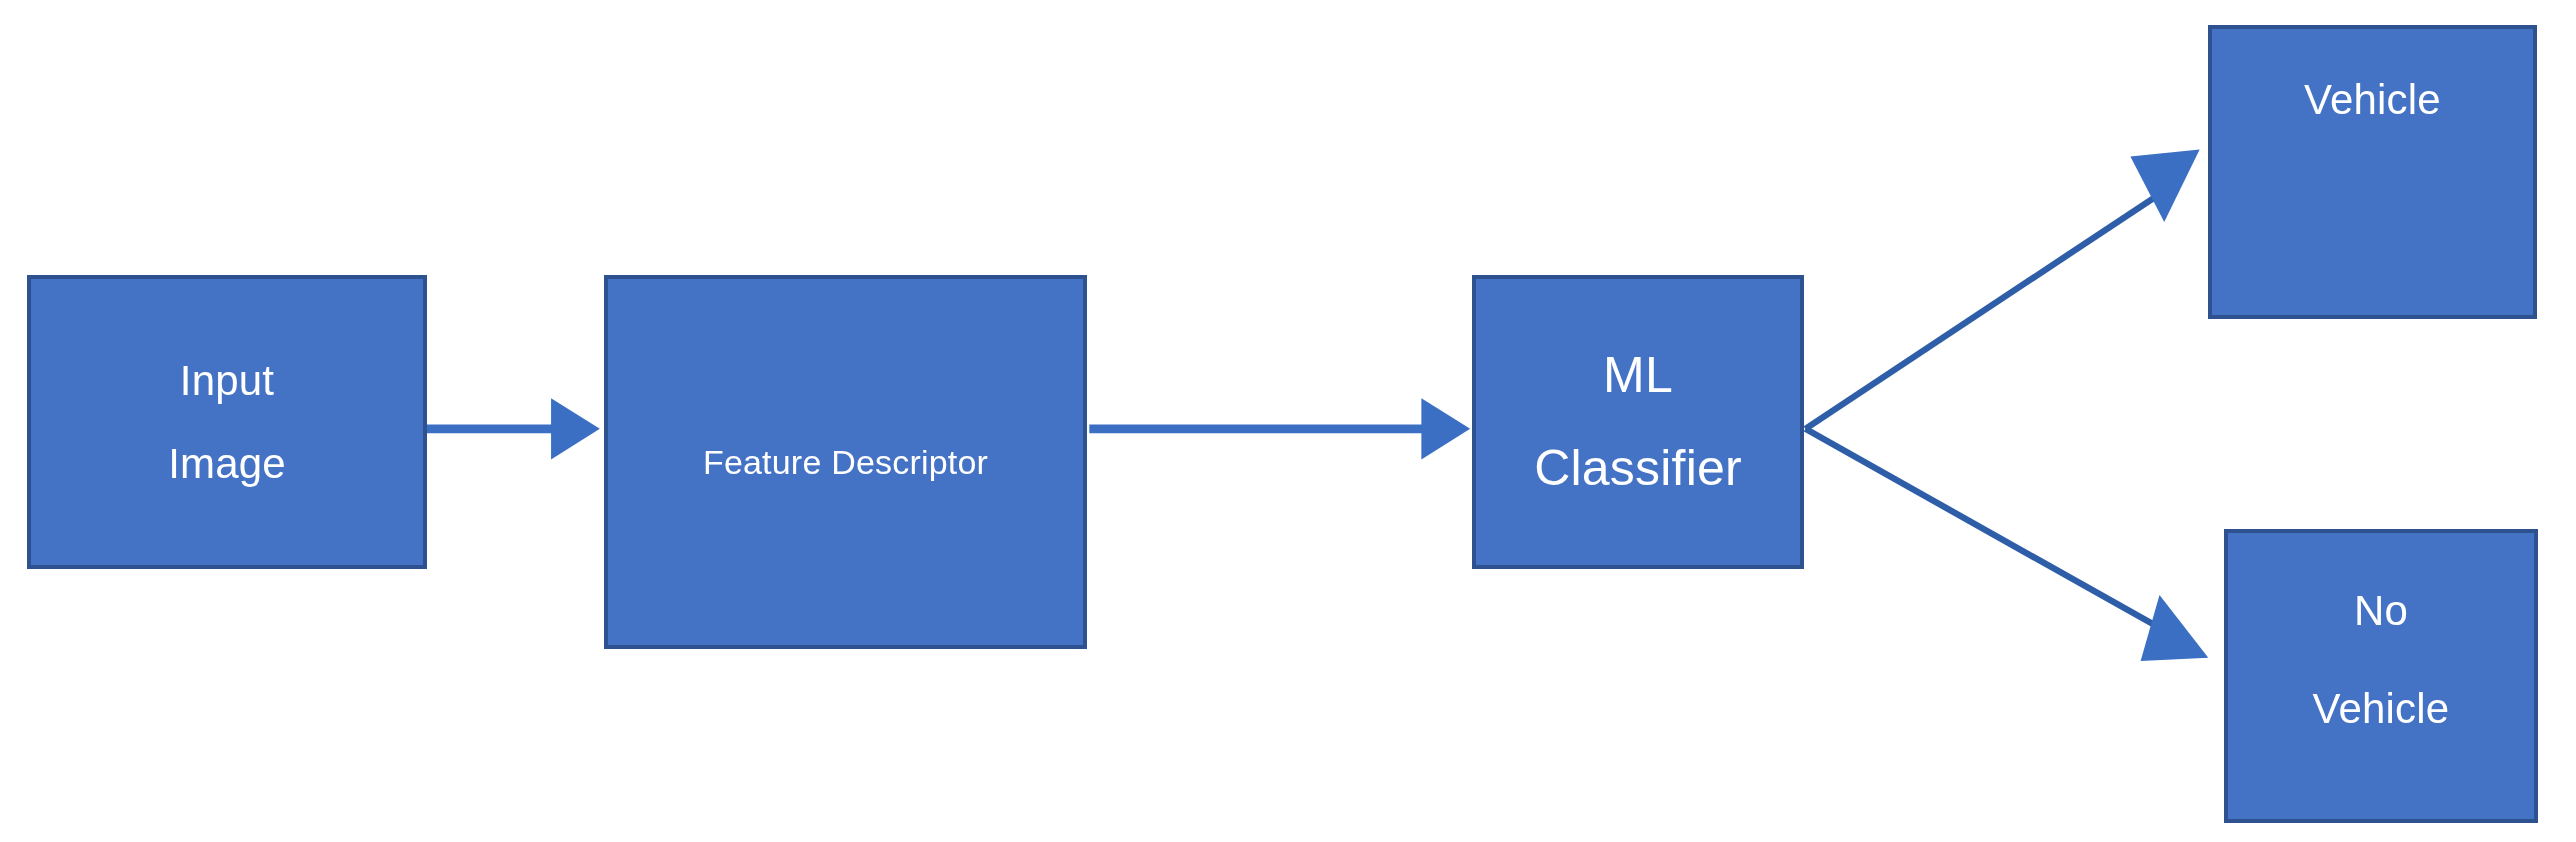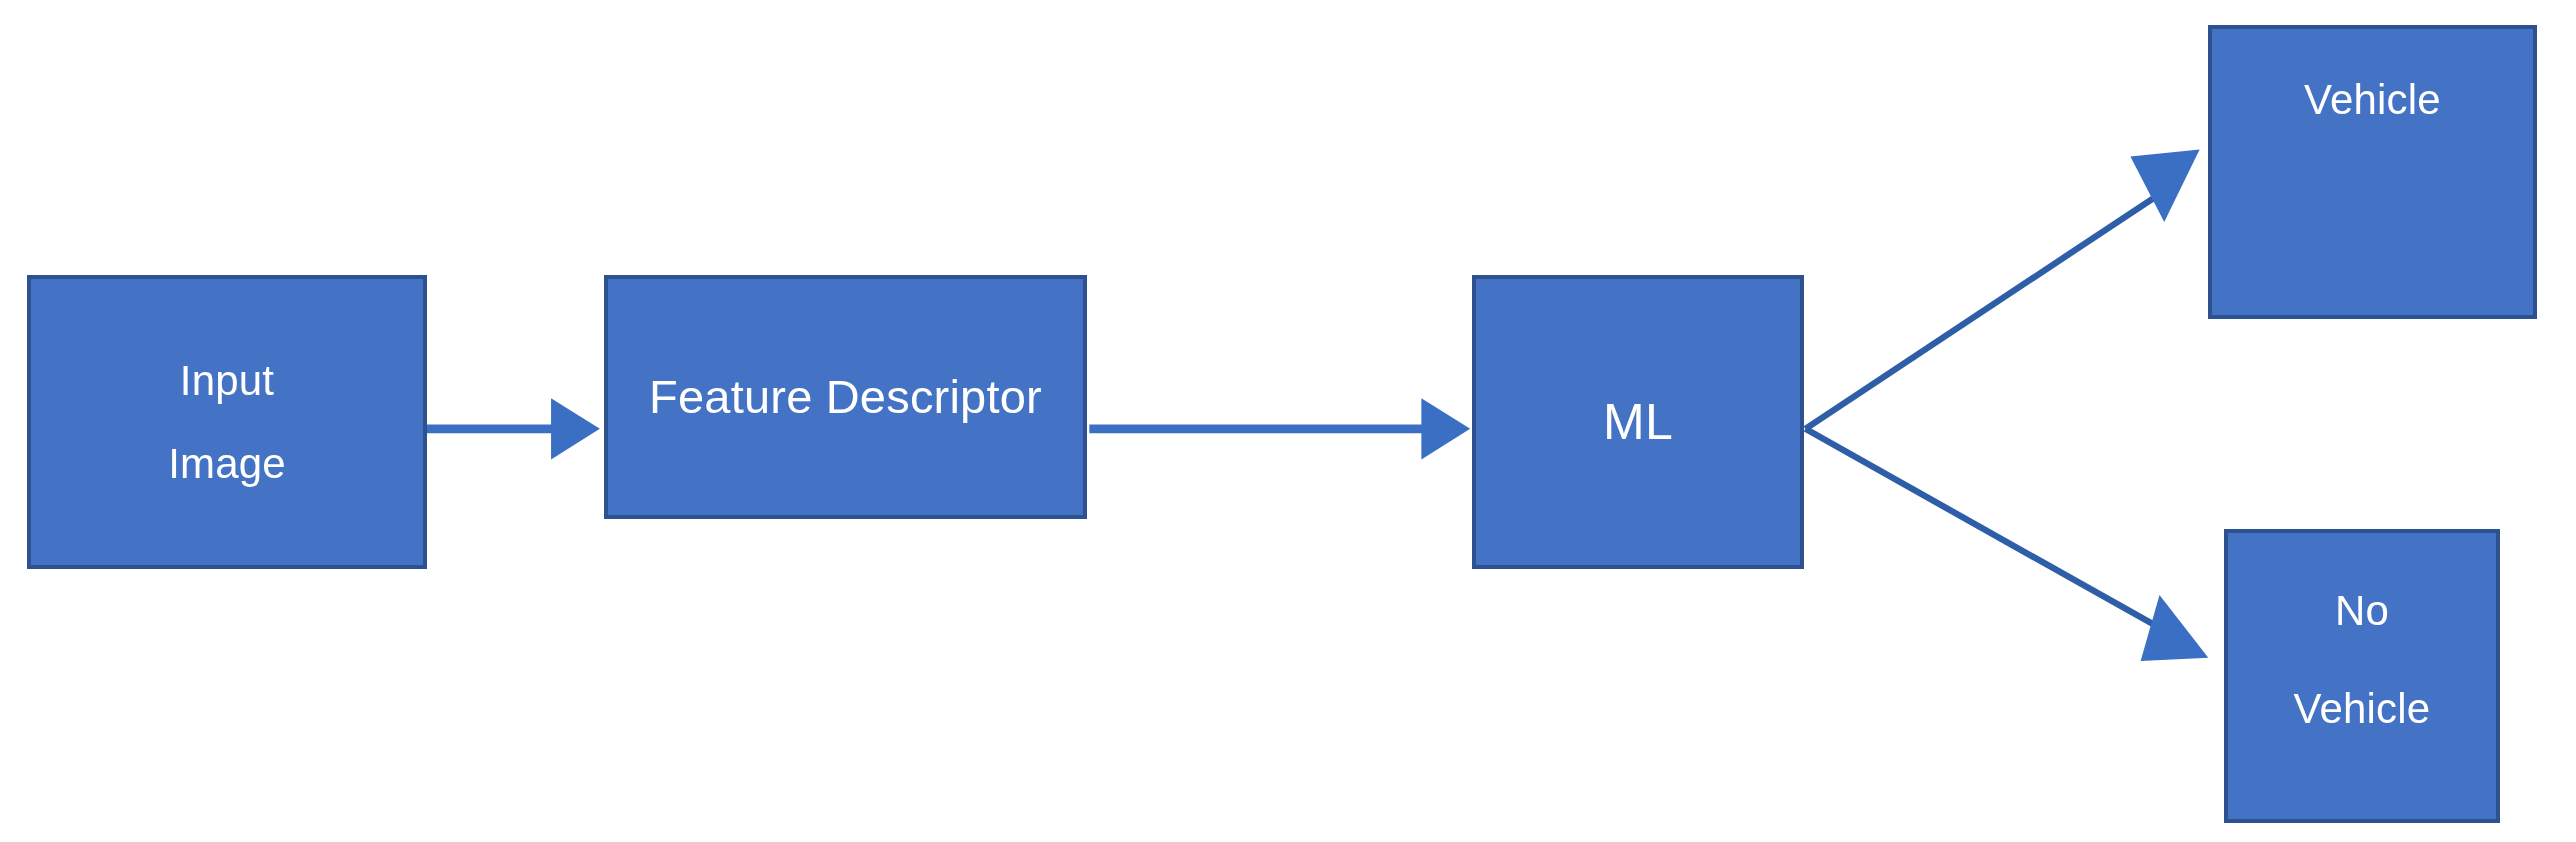--- a/index.html
+++ b/index.html
@@ -46,22 +46,22 @@
   .node-label-line {
     display: block;
     white-space: nowrap;
   }
   
   #node-input-image {
     left: 27px;  top: 275px;  width: 400px;  height: 294px;
     font-size: 42px;
   }
   #node-feature-descriptor {
-    left: 604px; top: 275px;  width: 483px;  height: 244px;
-    font-size: 47px;
+    left: 604px; top: 275px;  width: 483px;  height: 374px;
+    font-size: 34px;
     align-items: center;
   }
   #node-feature-descriptor .node-label-line + .node-label-line {
     margin-top: 22px;
   }
   #node-input-image .node-label-line + .node-label-line {
     margin-top: 20.5px;
   }
   #node-ml-classifier {
     left: 1472px; top: 275px; width: 332px; height: 294px;
@@ -69,21 +69,21 @@
   }
   #node-ml-classifier .node-label-line + .node-label-line {
     margin-top: 17.3px;
   }
   #node-vehicle {
     left: 2208px; top: 25px;  width: 329px;  height: 294px;
     font-size: 42px;
     padding-top: 39px;
   }
   #node-no-vehicle {
-    left: 2224px; top: 529px; width: 276px;  height: 294px;
+    left: 2224px; top: 529px; width: 314px;  height: 294px;
     font-size: 42px;
     padding-top: 46px;
   }
   #node-no-vehicle .node-label-line + .node-label-line {
     margin-top: 35px;
   }
 </style>
 </head>
 <body>
 
@@ -116,20 +116,21 @@
     <span class="node-label-line">Input</span>
     <span class="node-label-line">Image</span>
   </div>
 
   <div class="node-box center-v" id="node-feature-descriptor">
     <span class="node-label-line">Feature Descriptor</span>
   </div>
 
   <div class="node-box center-v" id="node-ml-classifier">
     <span class="node-label-line">ML</span>
+    <span class="node-label-line">Classifier</span>
   </div>
 
   <div class="node-box" id="node-vehicle">
     <span class="node-label-line">Vehicle</span>
   </div>
 
   <div class="node-box" id="node-no-vehicle">
     <span class="node-label-line">No</span>
     <span class="node-label-line">Vehicle</span>
   </div>

